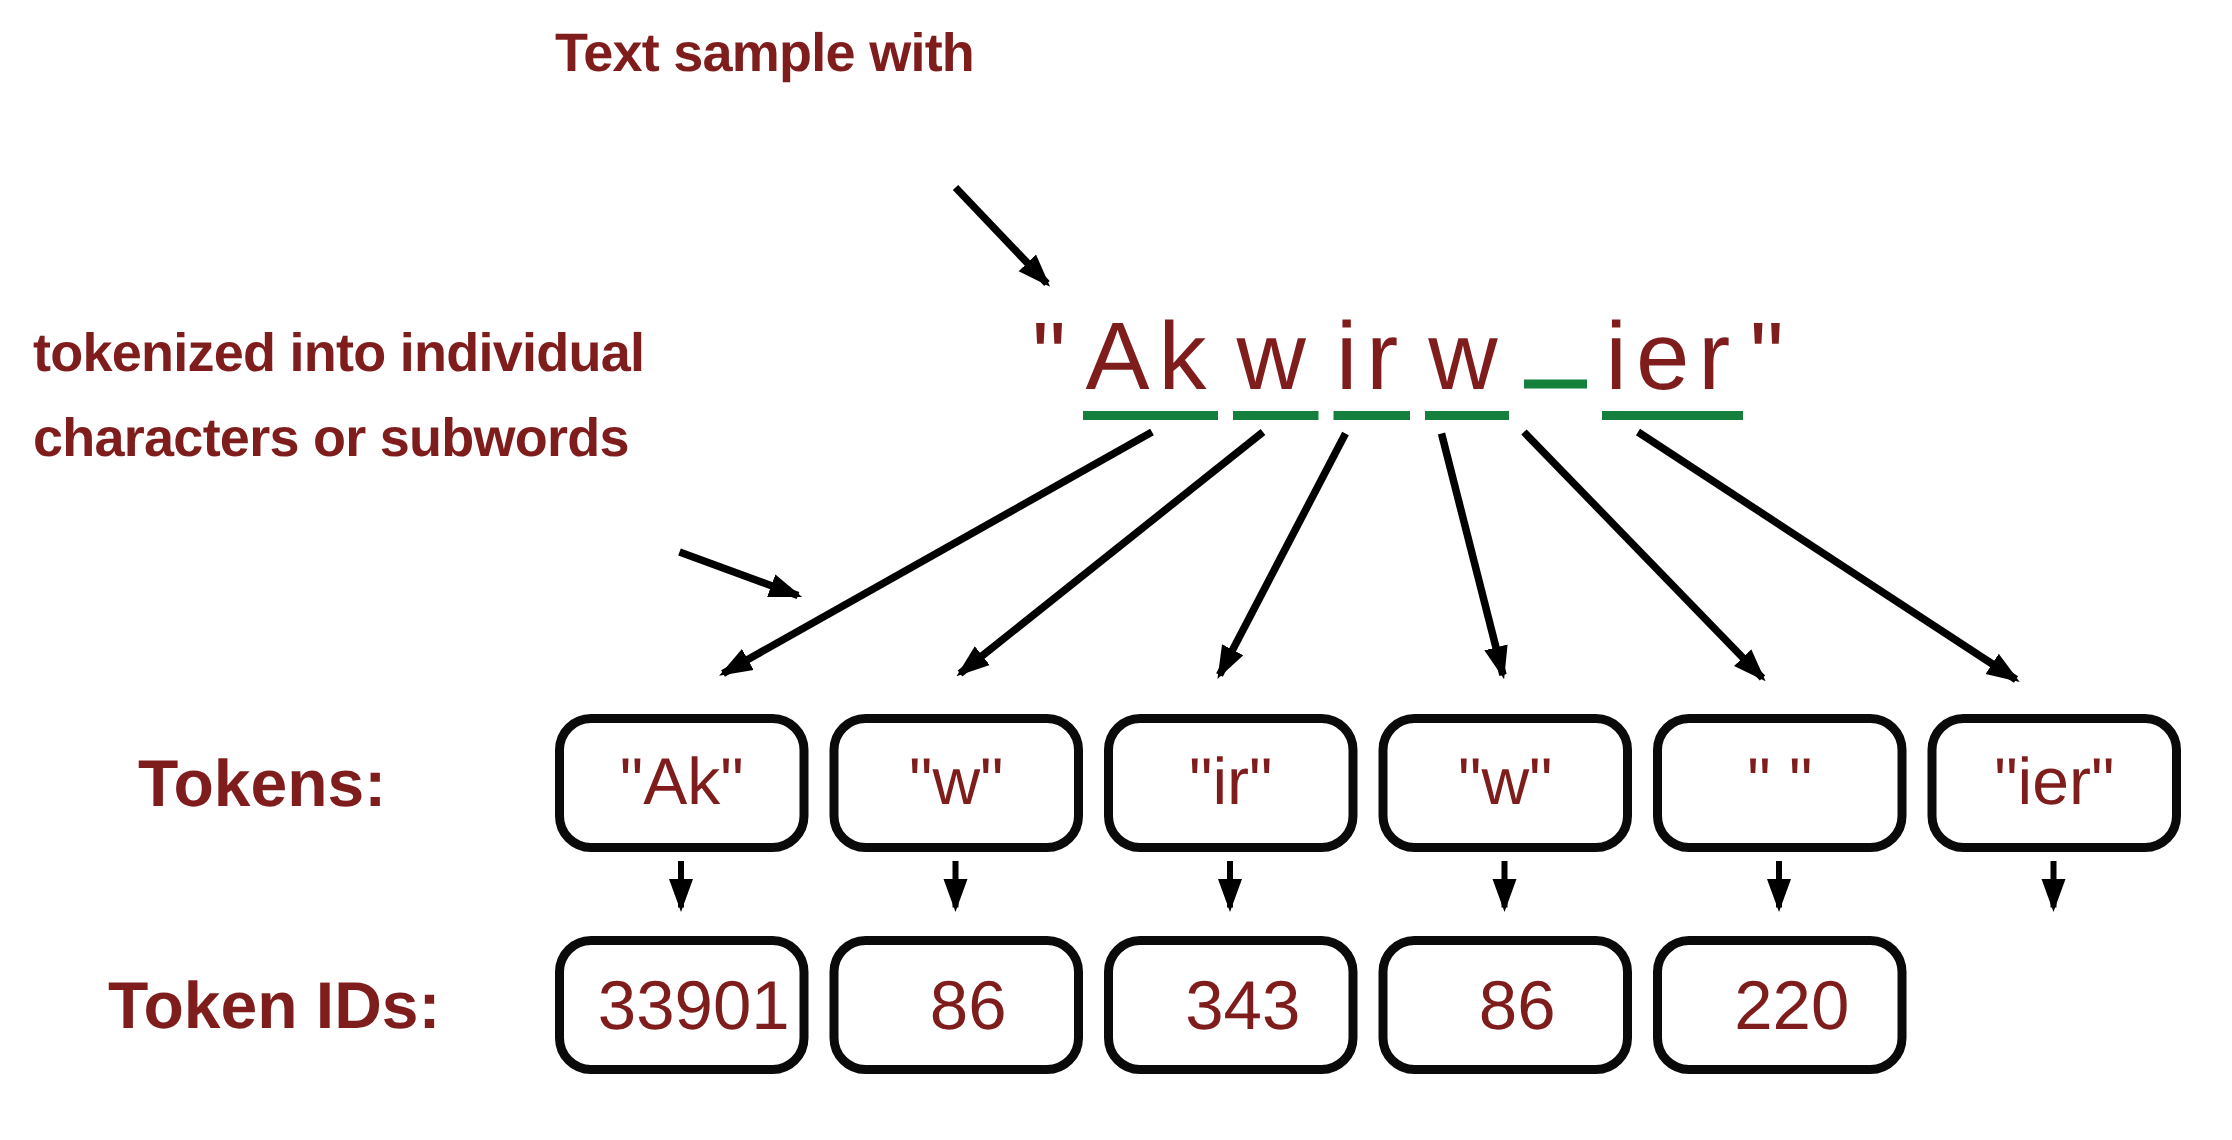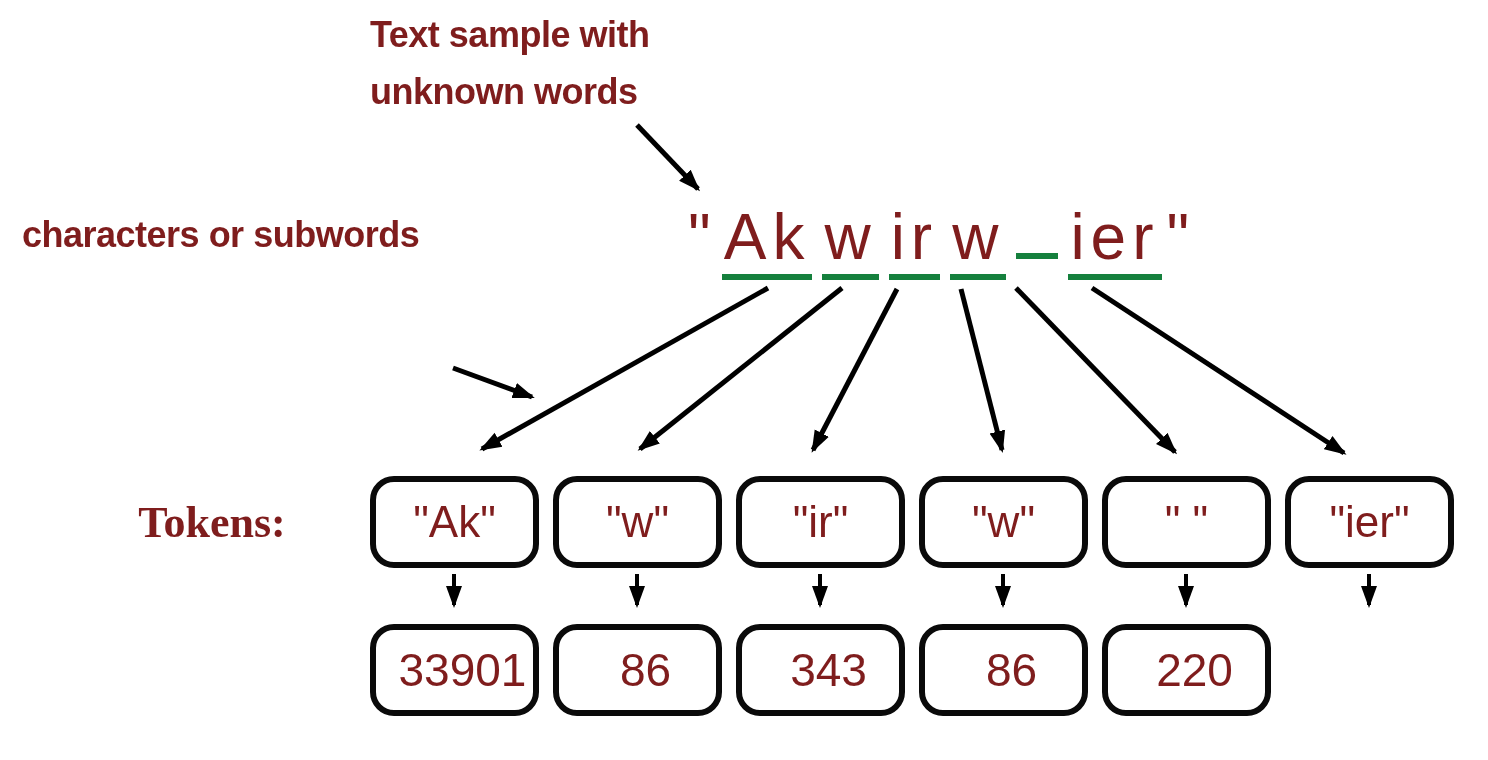--- a/index.html
+++ b/index.html
@@ -56,23 +56,22 @@
   }
   .sample-text .seg-space {
     width: 38px;
   }
 
   .row-label {
     position: absolute;
     font-weight: bold;
     font-size: 44px;
     line-height: 52px;
-    text-align: center;
+    text-align: left;
     white-space: nowrap;
-    font-family: Liberation Serif, serif;
   }
   .tokens-label { left: 92px; top: 497px; width: 240px; }
   .ids-label { left: 72px; top: 645px; width: 260px; }
 
   .box {
     position: absolute;
     width: 169px;
     height: 92px;
     border: 6px solid #0a0a0a;
     border-radius: 24px;
@@ -111,38 +110,39 @@
     <line x1="454" y1="574" x2="454" y2="605" stroke="#000" stroke-width="4" marker-end="url(#ah)"></line>
     <line x1="637" y1="574" x2="637" y2="605" stroke="#000" stroke-width="4" marker-end="url(#ah)"></line>
     <line x1="820" y1="574" x2="820" y2="605" stroke="#000" stroke-width="4" marker-end="url(#ah)"></line>
     <line x1="1003" y1="574" x2="1003" y2="605" stroke="#000" stroke-width="4" marker-end="url(#ah)"></line>
     <line x1="1186" y1="574" x2="1186" y2="605" stroke="#000" stroke-width="4" marker-end="url(#ah)"></line>
     <line x1="1369" y1="574" x2="1369" y2="605" stroke="#000" stroke-width="4" marker-end="url(#ah)"></line>
   </svg>
 
   <div class="annotation top-annotation">
     <div>Text sample with</div>
-    <div>unknown words</div>
   </div>
 
   <div class="annotation left-annotation">
+    <div>tokenized into individual</div>
     <div>characters or subwords</div>
   </div>
 
   <div class="sample-text">
     <span class="q">"</span><span class="seg">Ak</span><span class="seg">w</span><span class="seg">ir</span><span class="seg">w</span><span class="seg seg-space"> </span><span class="seg">ier</span><span class="q">"</span>
   </div>
 
   <div class="row-label tokens-label">Tokens:</div>
   <div class="box token-box" style="left:370px">"Ak"</div>
   <div class="box token-box" style="left:553px">"w"</div>
   <div class="box token-box" style="left:736px">"ir"</div>
   <div class="box token-box" style="left:919px">"w"</div>
   <div class="box token-box" style="left:1102px">" "</div>
   <div class="box token-box" style="left:1285px">"ier"</div>
 
+  <div class="row-label ids-label">Token IDs:</div>
   <div class="box id-box" style="left:370px">33901</div>
   <div class="box id-box" style="left:553px">86</div>
   <div class="box id-box" style="left:736px">343</div>
   <div class="box id-box" style="left:919px">86</div>
   <div class="box id-box" style="left:1102px">220</div>
 
 </div>
 
 </body></html>

